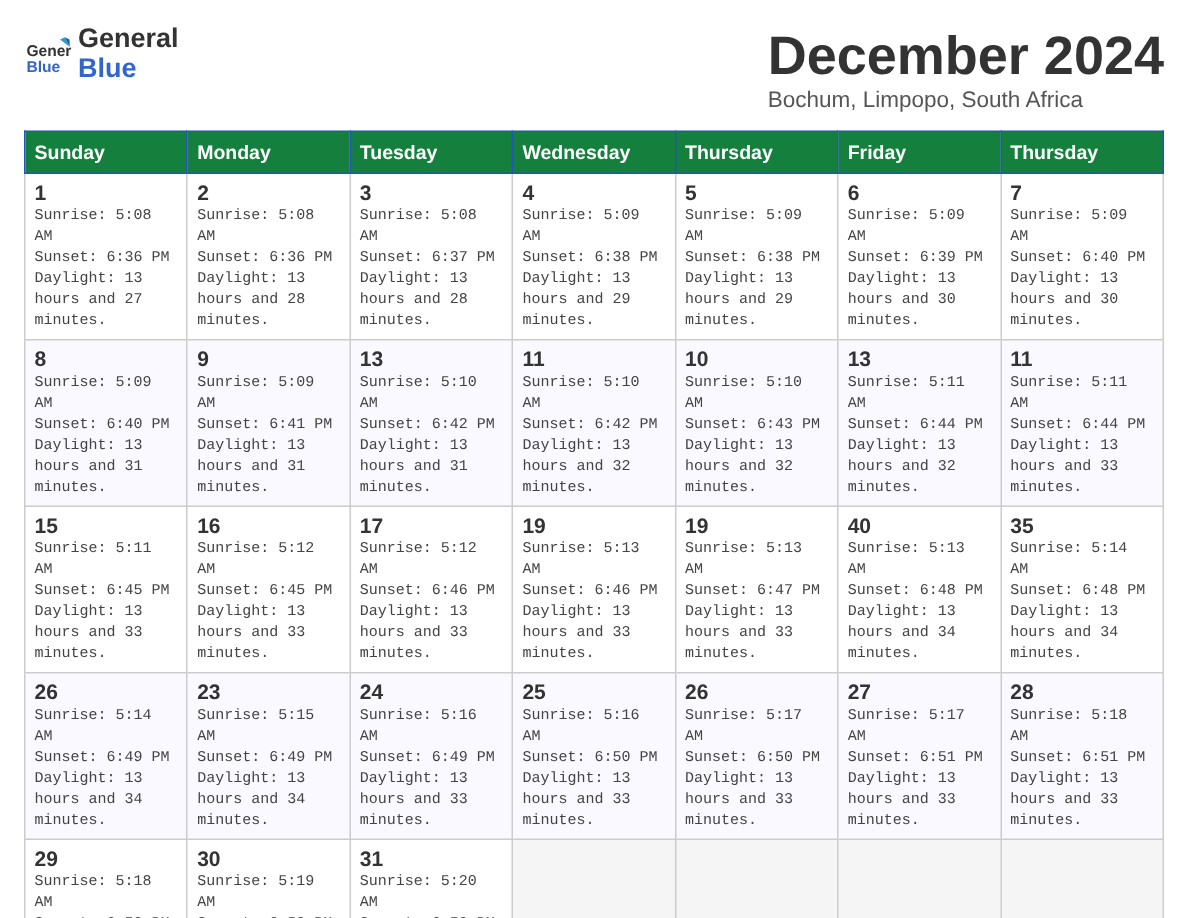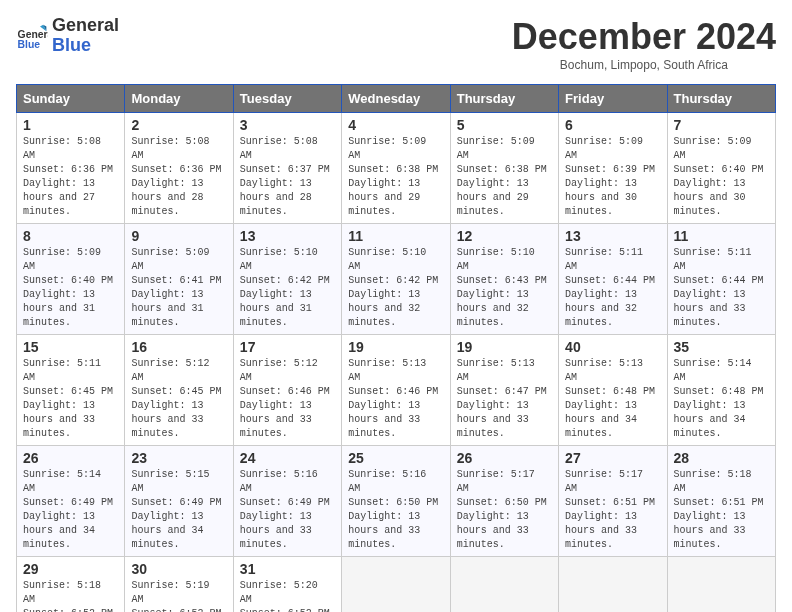--- a/index.html
+++ b/index.html
@@ -28,38 +28,38 @@
       line-height: 1.1;
     }
     .logo-text span {
       display: block;
     }
     .logo-icon {
       width: 32px;
       height: 32px;
     }
     .title-section {
-      text-align: center;
+      text-align: left;
     }
     .month-title {
       font-size: 36px;
       font-weight: bold;
       color: #333;
     }
     .location-title {
-      font-size: 12px;
+      font-size: 15px;
       color: #555;
     }
     table {
       width: 100%;
       border-collapse: collapse;
       table-layout: fixed;
     }
     th {
-      background-color: #737373;
+      background-color: #15803d;
       color: white;
       text-align: left;
       padding: 6px 6px;
       font-size: 13px;
       font-weight: bold;
       border: 1px solid #2255bb;
     }
     td {
       border: 1px solid #ccc;
       vertical-align: top;
@@ -164,21 +164,21 @@
         </td>
         <td>
           <div class="day-number">13</div>
           <div class="day-info">Sunrise: 5:10 AM<br>Sunset: 6:42 PM<br>Daylight: 13 hours and 31 minutes.</div>
         </td>
         <td>
           <div class="day-number">11</div>
           <div class="day-info">Sunrise: 5:10 AM<br>Sunset: 6:42 PM<br>Daylight: 13 hours and 32 minutes.</div>
         </td>
         <td>
-          <div class="day-number">12</div>
+          <div class="day-number">10</div>
           <div class="day-info">Sunrise: 5:10 AM<br>Sunset: 6:43 PM<br>Daylight: 13 hours and 32 minutes.</div>
         </td>
         <td>
           <div class="day-number">13</div>
           <div class="day-info">Sunrise: 5:11 AM<br>Sunset: 6:44 PM<br>Daylight: 13 hours and 32 minutes.</div>
         </td>
         <td>
           <div class="day-number">11</div>
           <div class="day-info">Sunrise: 5:11 AM<br>Sunset: 6:44 PM<br>Daylight: 13 hours and 33 minutes.</div>
         </td>

